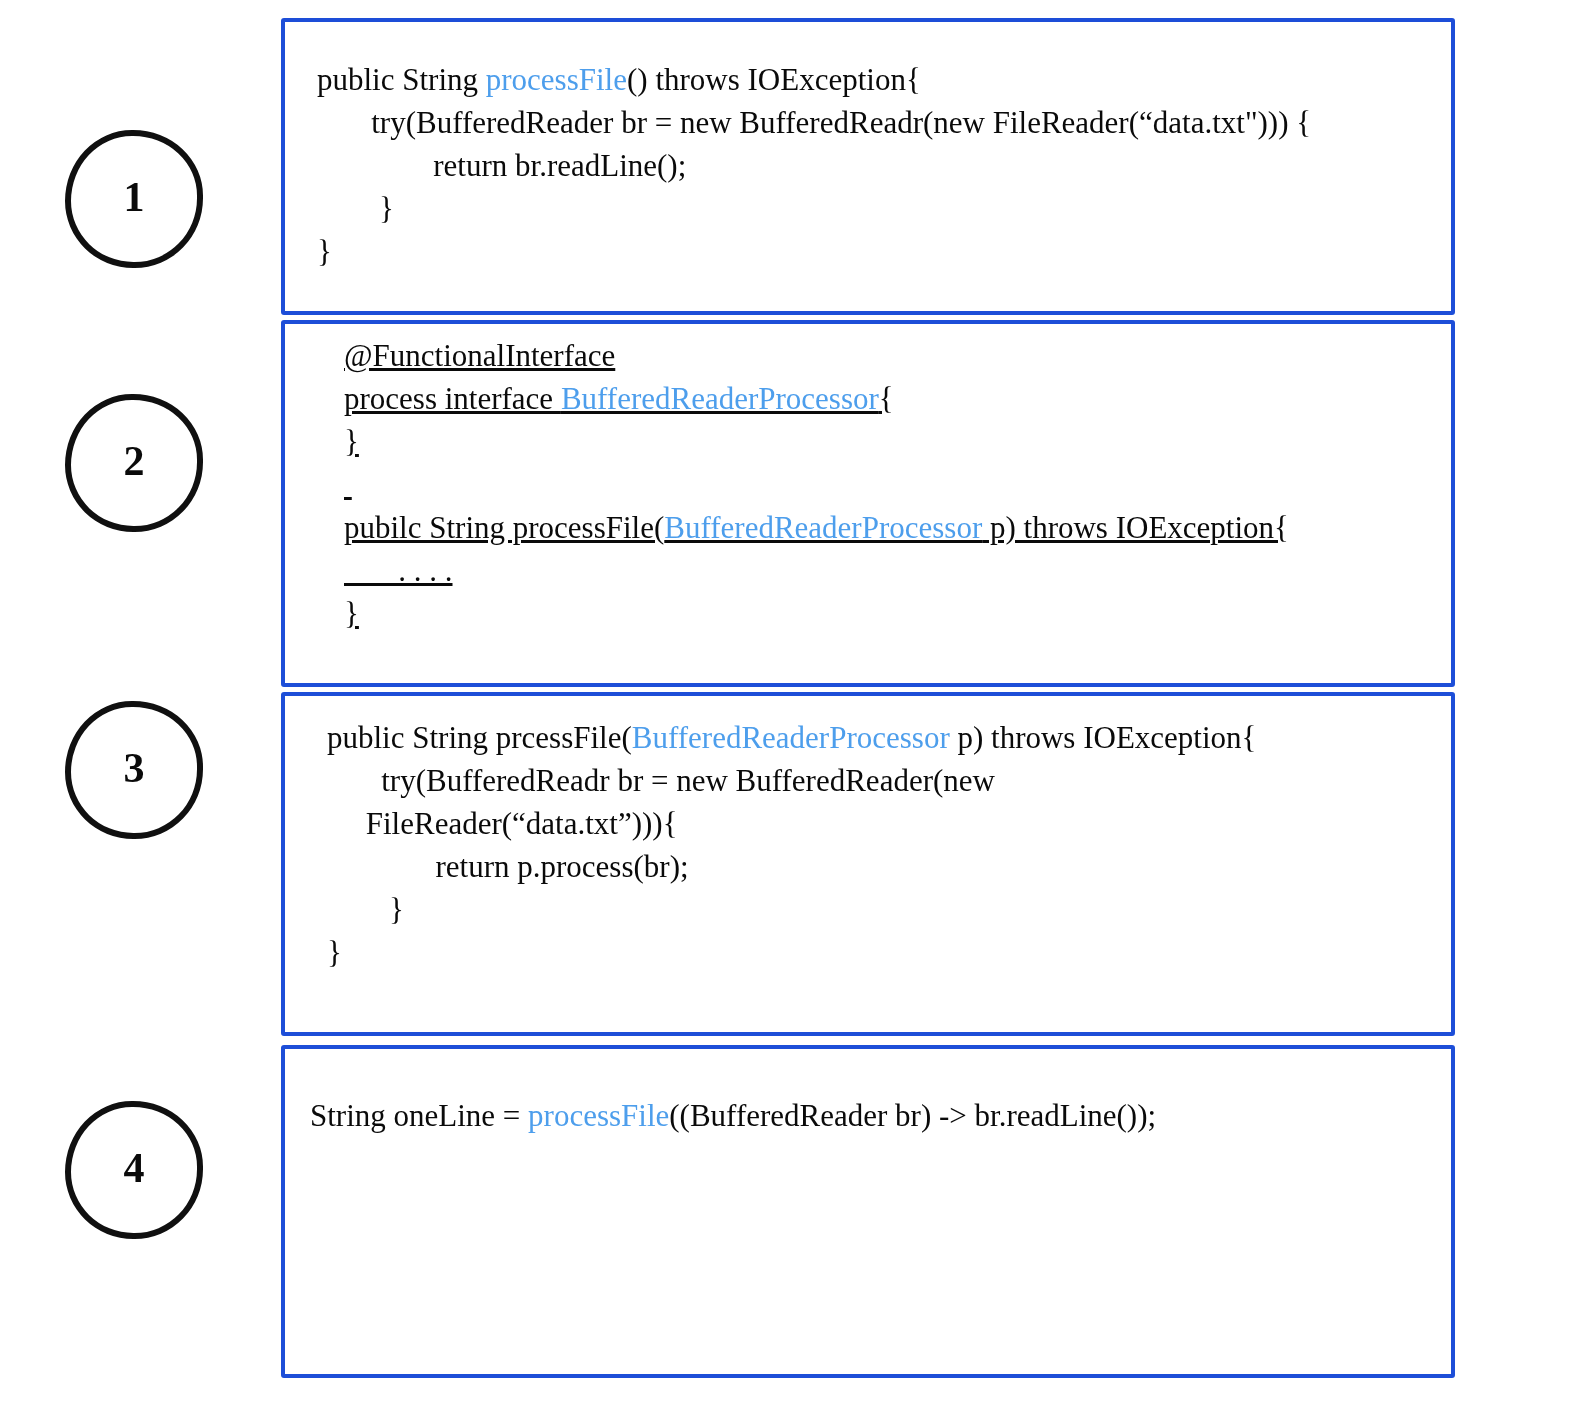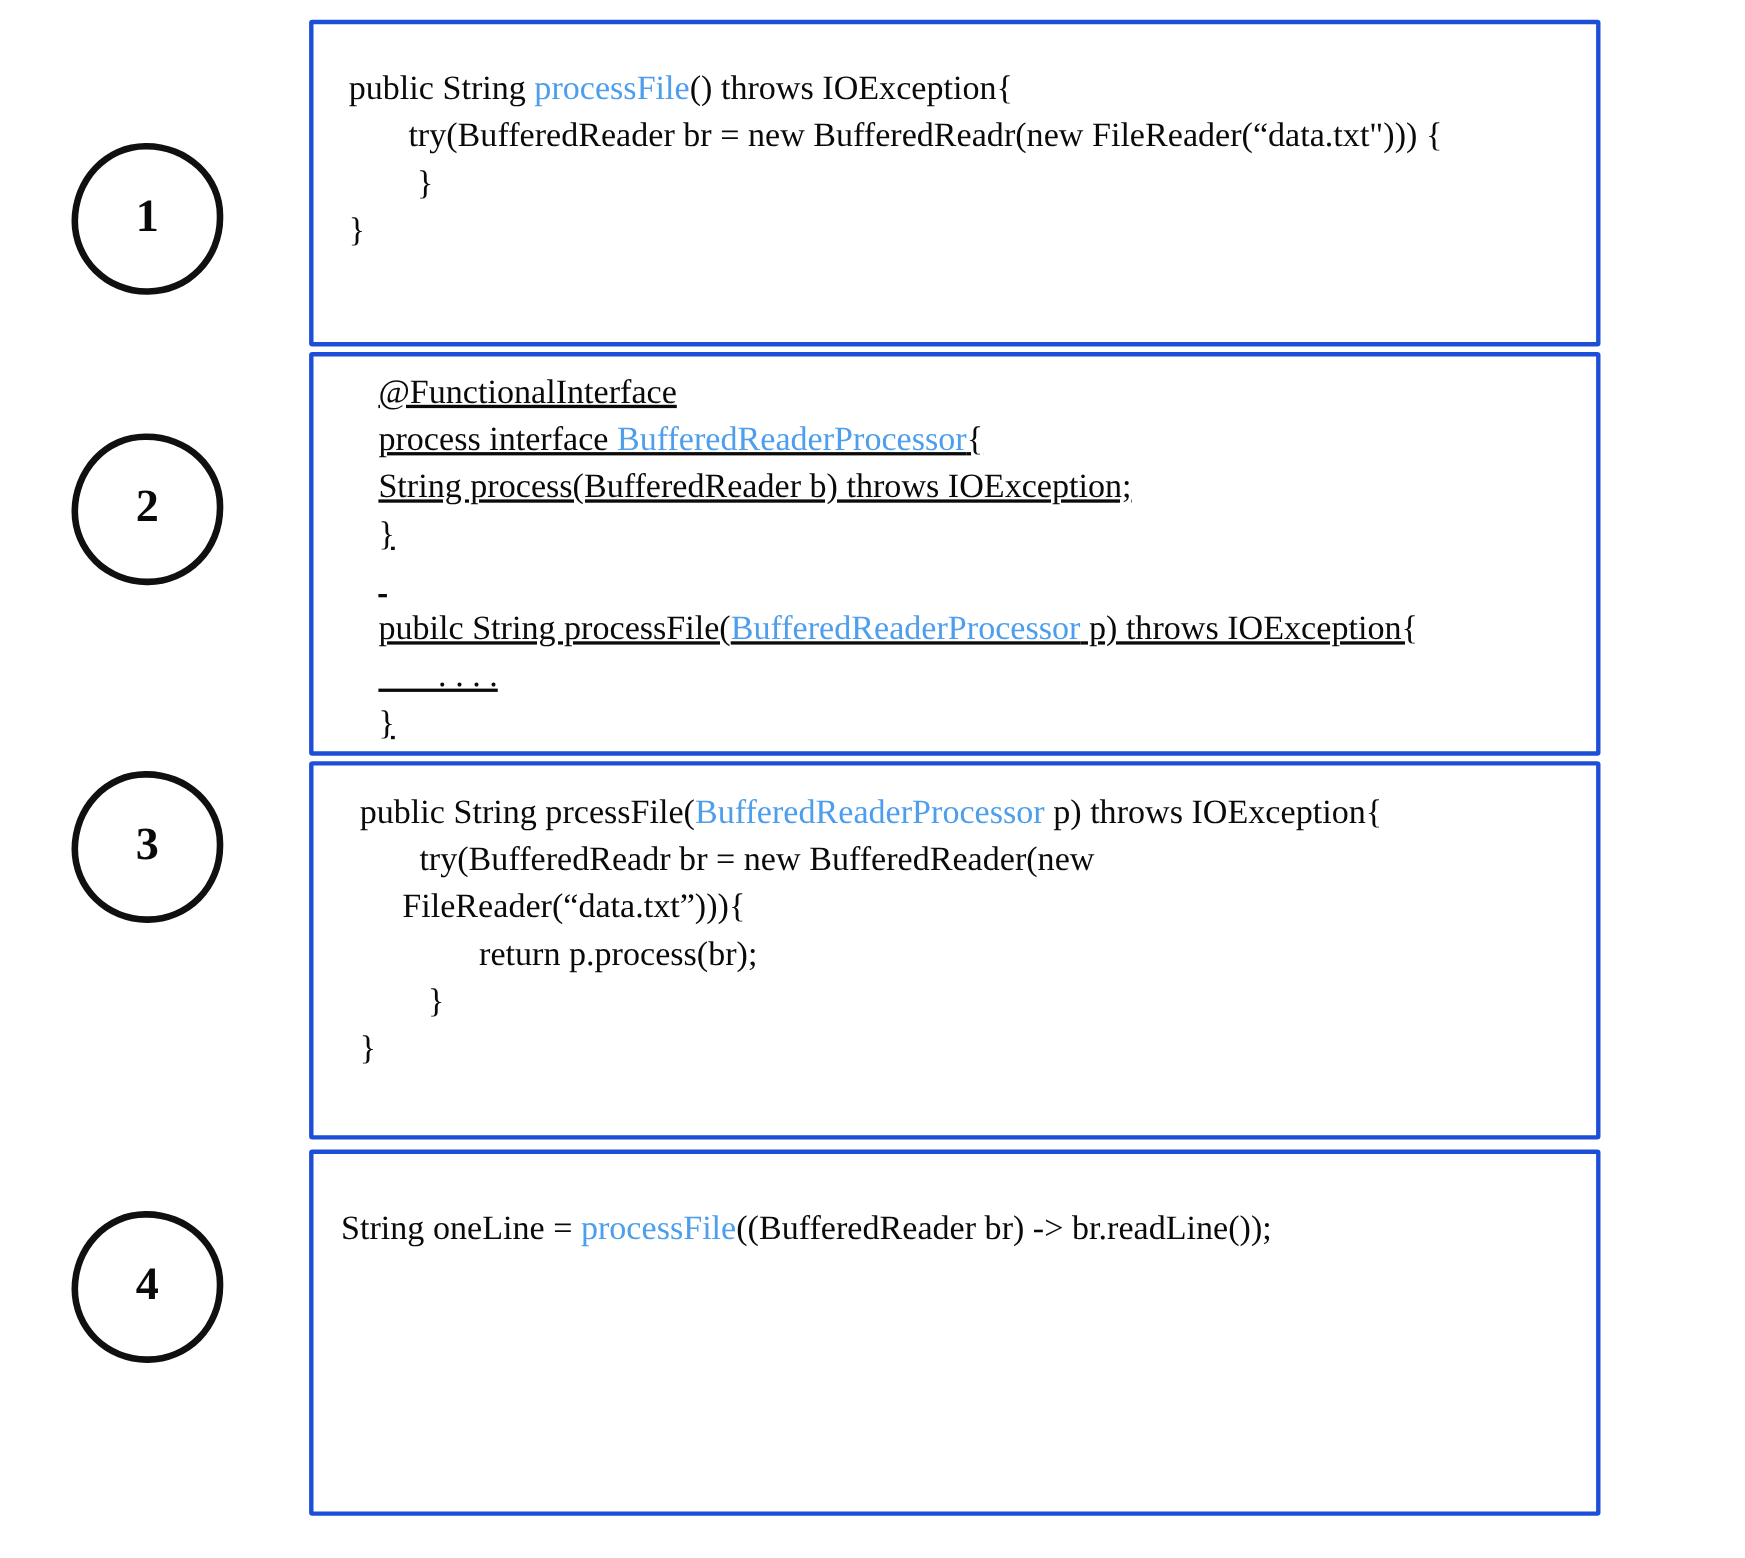--- a/index.html
+++ b/index.html
@@ -77,27 +77,27 @@
   <div class="badge" id="badge-2">
     <span>3</span>
   </div>
   <div class="badge" id="badge-3">
     <span>4</span>
   </div>
 
   <div class="box" id="box-0">
       <div class="code-line"><span>public String </span><span class="kw-blue">processFile</span><span>() throws IOException{</span></div>
       <div class="code-line"><span>       try(BufferedReader br = new BufferedReadr(new FileReader(“data.txt"))) {</span></div>
+      <div class="code-line"><span>               return br.readLine();</span></div>
       <div class="code-line"><span>        }</span></div>
       <div class="code-line"><span>}</span></div>
     </div>
   <div class="box" id="box-1">
       <div class="code-line"><span>@FunctionalInterface</span></div>
       <div class="code-line"><span>process interface </span><span class="kw-blue">BufferedReaderProcessor</span><span>{</span></div>
-      <div class="code-line"><span>String process(BufferedReader b) throws IOException;</span></div>
       <div class="code-line"><span>}</span></div>
       <div class="code-line">&nbsp;</div>
       <div class="code-line"><span>pubilc String processFile(</span><span class="kw-blue">BufferedReaderProcessor</span><span> p) throws IOException{</span></div>
       <div class="code-line"><span>       . . . .</span></div>
       <div class="code-line"><span>}</span></div>
     </div>
   <div class="box" id="box-2">
       <div class="code-line"><span>public String prcessFile(</span><span class="kw-blue">BufferedReaderProcessor</span><span> p) throws IOException{</span></div>
       <div class="code-line"><span>       try(BufferedReadr br = new BufferedReader(new</span></div>
       <div class="code-line"><span>     FileReader(“data.txt”))){</span></div>

